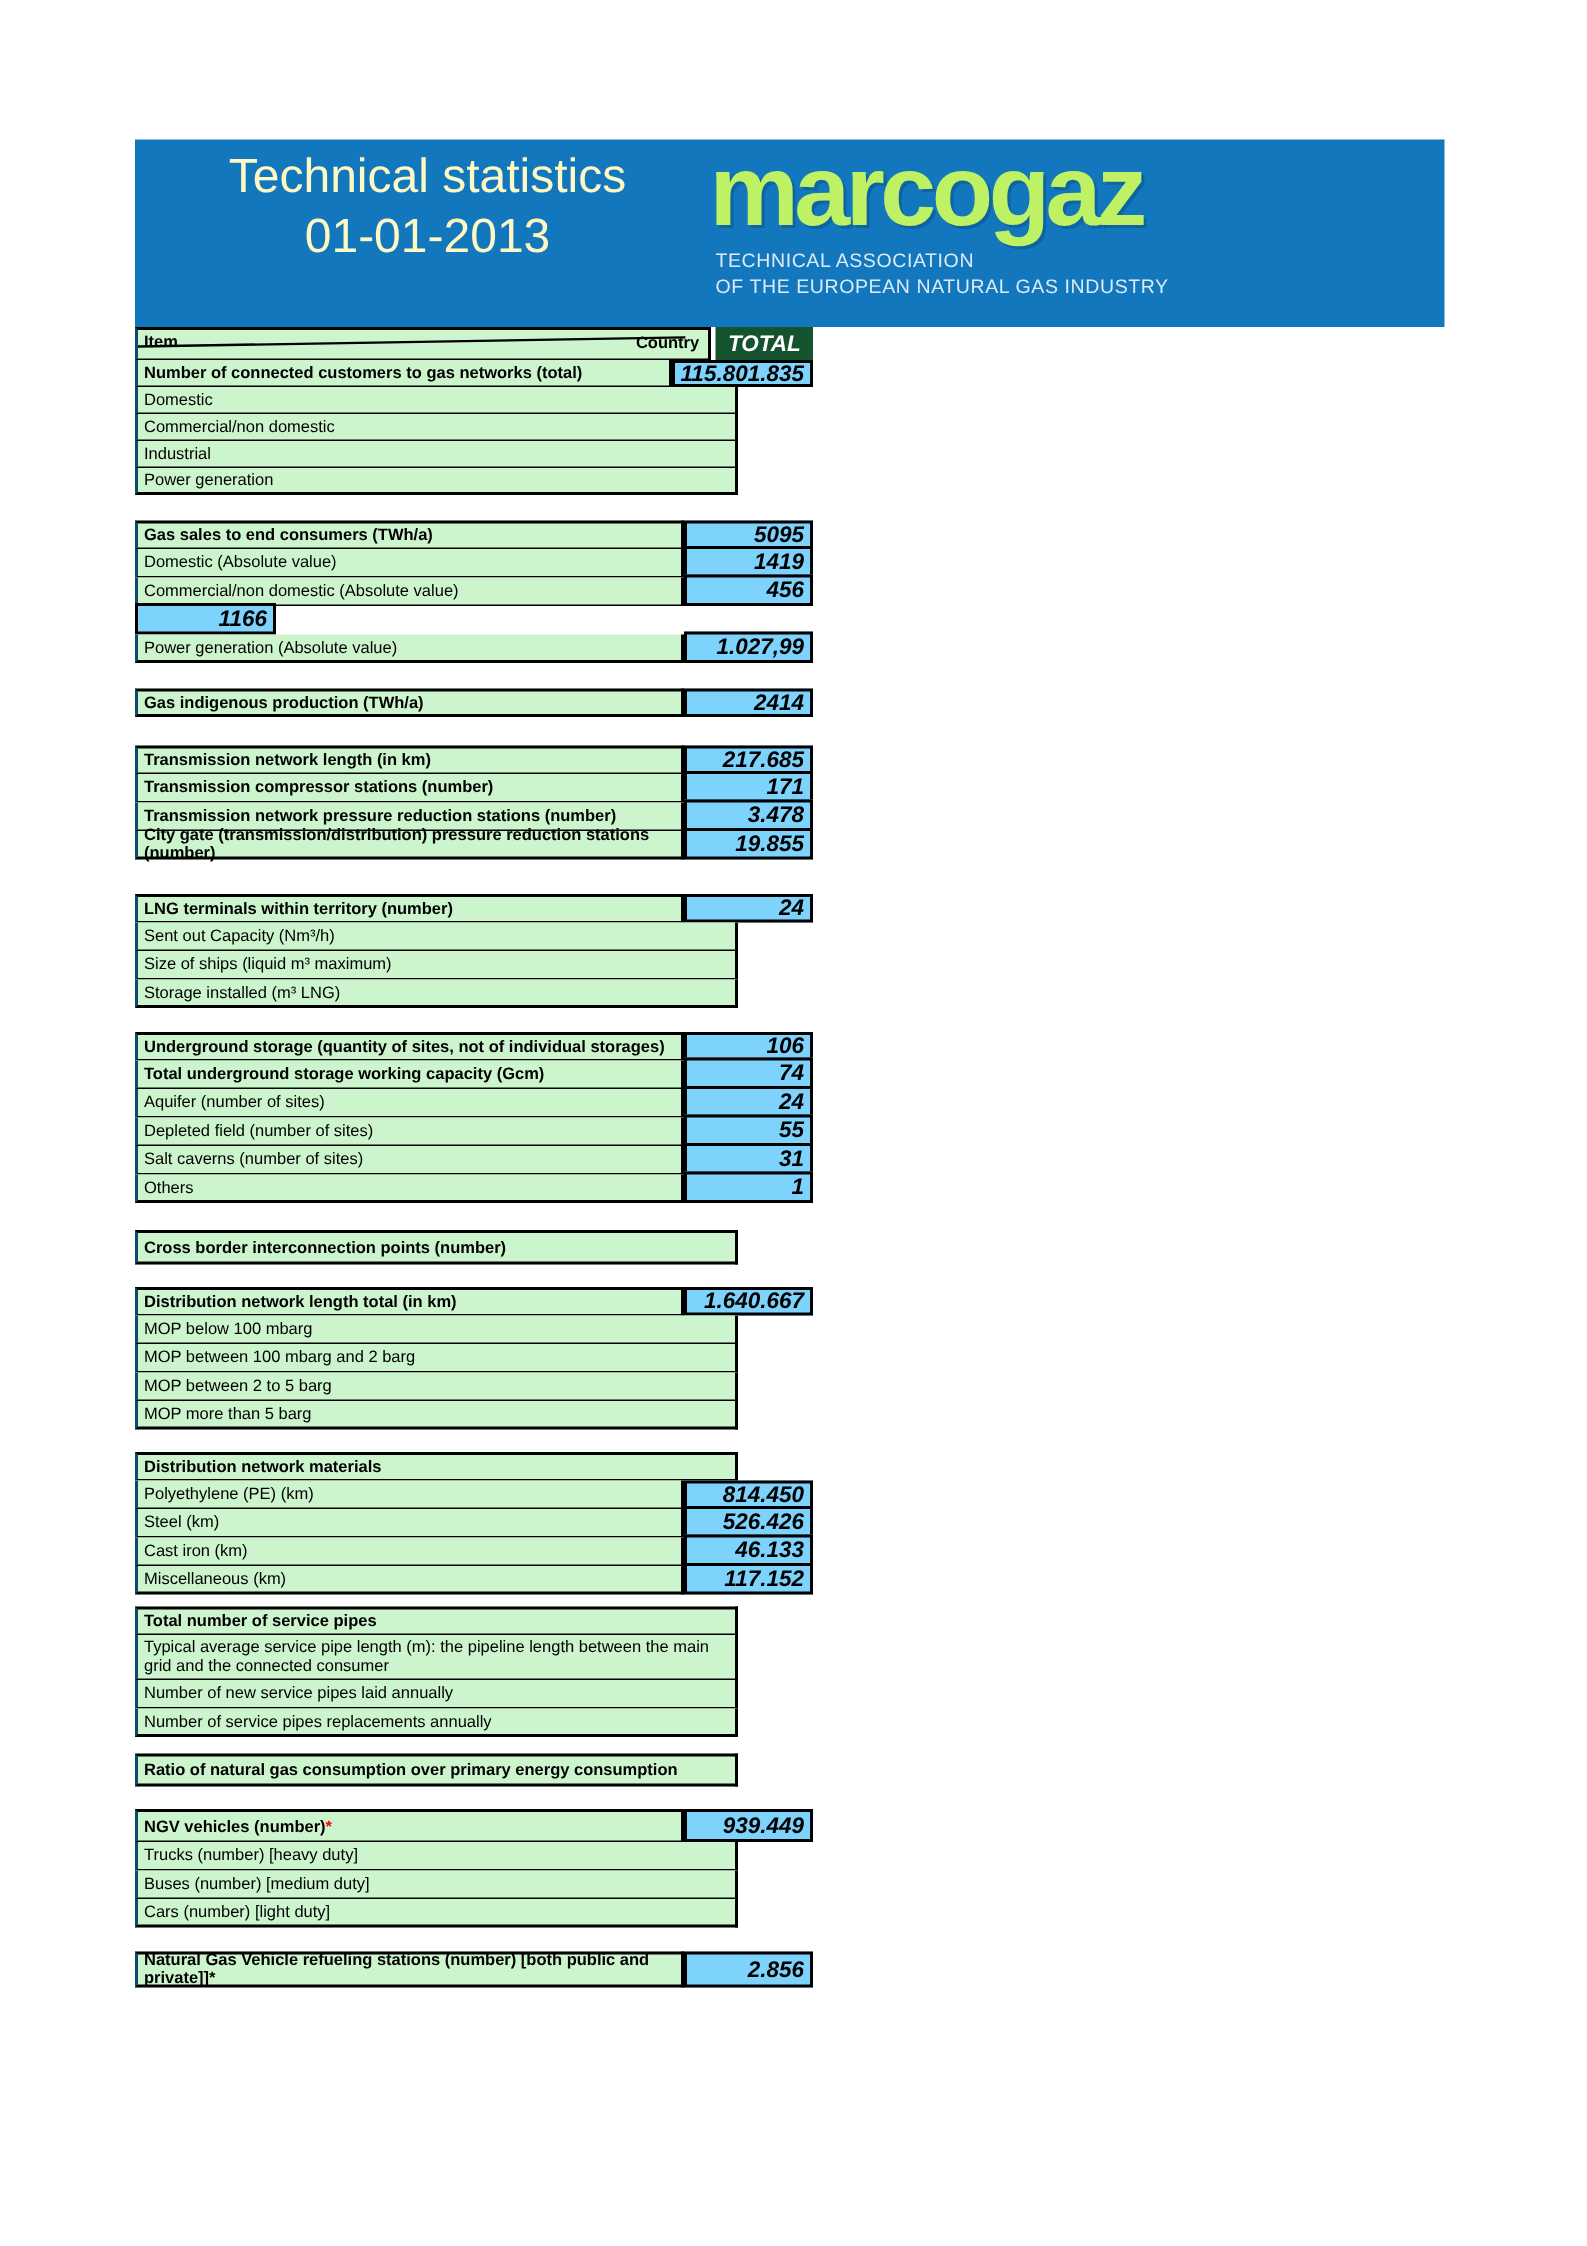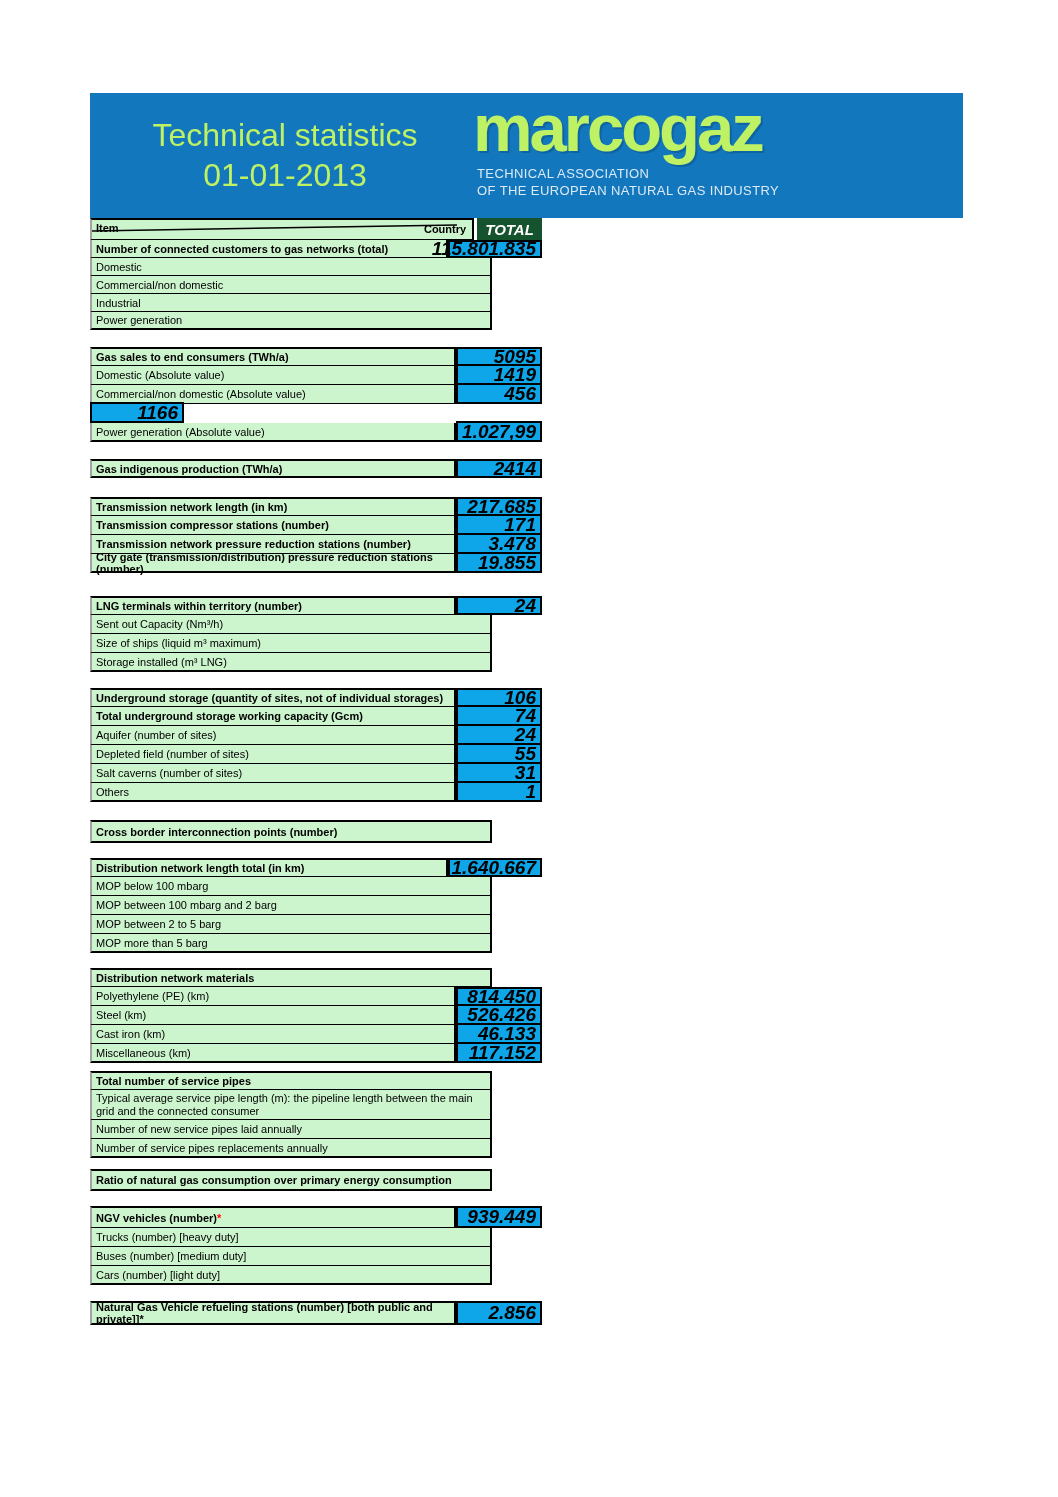--- a/index.html
+++ b/index.html
@@ -11,22 +11,22 @@
     position:relative;
   }
   .page { position:absolute; left:0; top:0; width:1058px; height:1497px; background:#fff; }
 
   
   .banner {
     position:absolute; left:90px; top:93px; width:873px; height:125px;
     background:#1377BD;
   }
   .banner-title {
-    position:absolute; left:10px; top:22px; width:370px;
-    text-align:center; color:#bef264;
+    position:absolute; left:10px; top:4px; width:370px;
+    text-align:center; color:#fef9c3;
     font-size:32px; line-height:40px; font-weight:normal;
   }
   .logo-word {
     position:absolute; left:383px; top:-4px;
     color:#bef264; font-size:67px; font-weight:bold;
     letter-spacing:-3px;
     text-shadow:2px 2px 0 rgba(0,40,80,0.25);
   }
   .logo-sub {
     position:absolute; left:387px; top:72px;
@@ -35,35 +35,35 @@
 
   
   .tables { position:absolute; left:90px; top:218px; width:452px; }
   .sec { width:452px; }
   .row { display:flex; align-items:stretch; }
   .h18{height:18px} .h19{height:19px} .h22{height:22px} .h23{height:23px} .h24{height:24px} .h30{height:30px}
 
   .lc {
     width:402px; height:100%;
     background:#CCF4CD;
-    border-left:2px solid #a3a3a3; border-right:2px solid #000; border-bottom:1px solid #000;
+    border-left:2px solid #0c4a6e; border-right:2px solid #000; border-bottom:1px solid #000;
     display:flex; align-items:center;
     padding:1px 4px;
     font-size:11px; line-height:12px;
   }
   .sec .row:first-child .lc { border-top:2px solid #000; }
   .sec .row:last-child  .lc { border-bottom:2px solid #000; }
   .lc.bold { font-weight:bold; }
 
   .vc {
     width:94px; height:100%;
-    background:#0ea5e9; border:2px solid #000;
+    background:#7dd3fc; border:2px solid #000;
     display:flex; align-items:center; justify-content:flex-end;
     padding:0 4px;
-    font-size:19px; font-weight:bold; font-style:italic;
+    font-size:15px; font-weight:bold; font-style:italic;
   }
   .row.merge .vc { margin-top:-2px; height:calc(100% + 2px); }
 
   .tc {
     width:68px; height:100%; margin-left:3px;
     background:#14532d; color:#fff;
     display:flex; align-items:center; justify-content:center;
     font-size:15px; font-weight:bold; font-style:italic;
   }
 

